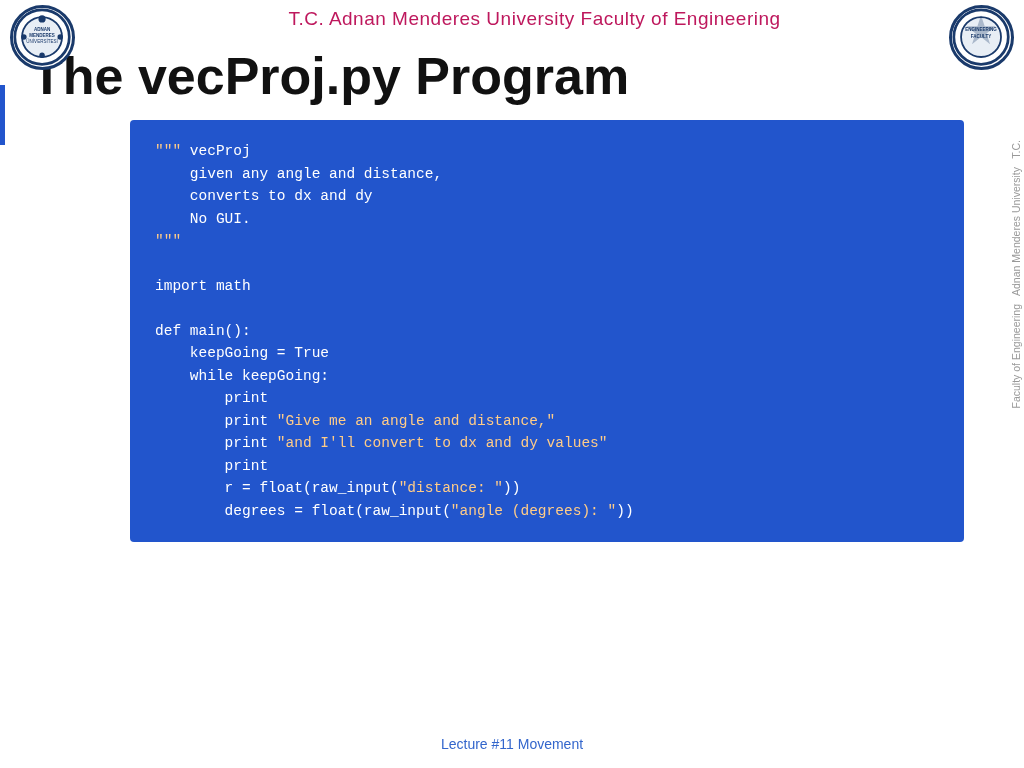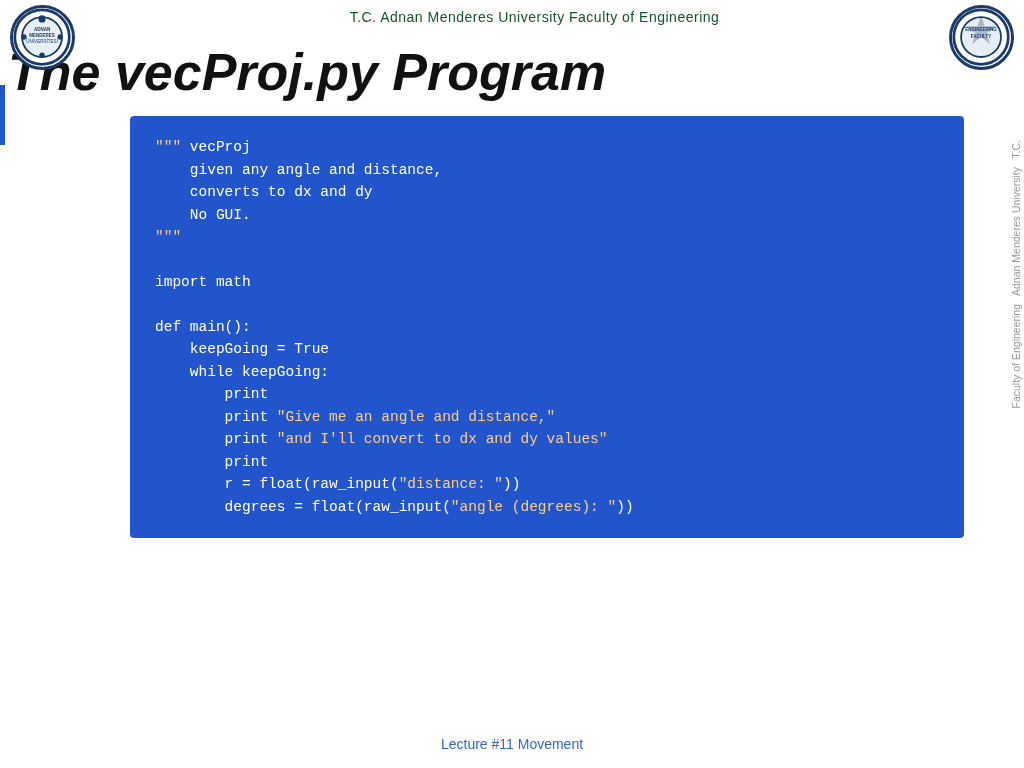--- a/index.html
+++ b/index.html
@@ -19,22 +19,22 @@
 
     
     .header-bar {
       width: 100%;
       padding: 8px 0;
       text-align: center;
       position: relative;
     }
 
     .university-title {
-      color: #14532d;
-      font-size: 14px;
+      color: #be185d;
+      font-size: 19px;
       font-weight: normal;
       letter-spacing: 0.5px;
       margin-left: 45px;
     }
 
     .logo-left {
       position: absolute;
       left: 10px;
       top: 5px;
       width: 65px;
@@ -70,23 +70,22 @@
       width: 5px;
       height: 60px;
       background: #2255cc;
     }
 
     
     .page-title {
       font-size: 52px;
       font-weight: bold;
       color: #111111;
-      padding: 10px 20px 5px 8px;
+      padding: 10px 20px 5px 31px;
       line-height: 1.1;
-      font-style: italic;
     }
 
     
     .code-container {
       margin: 10px 60px 10px 130px;
       background: #2255cc;
       border-radius: 4px;
       padding: 20px 25px;
       position: relative;
     }

